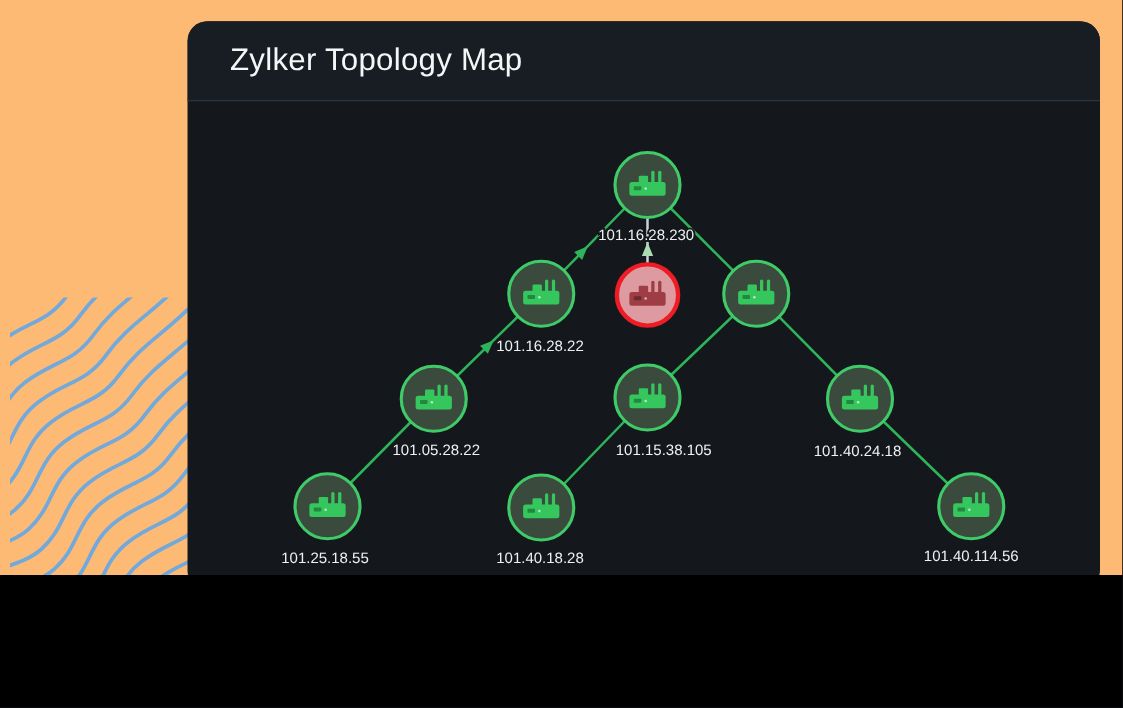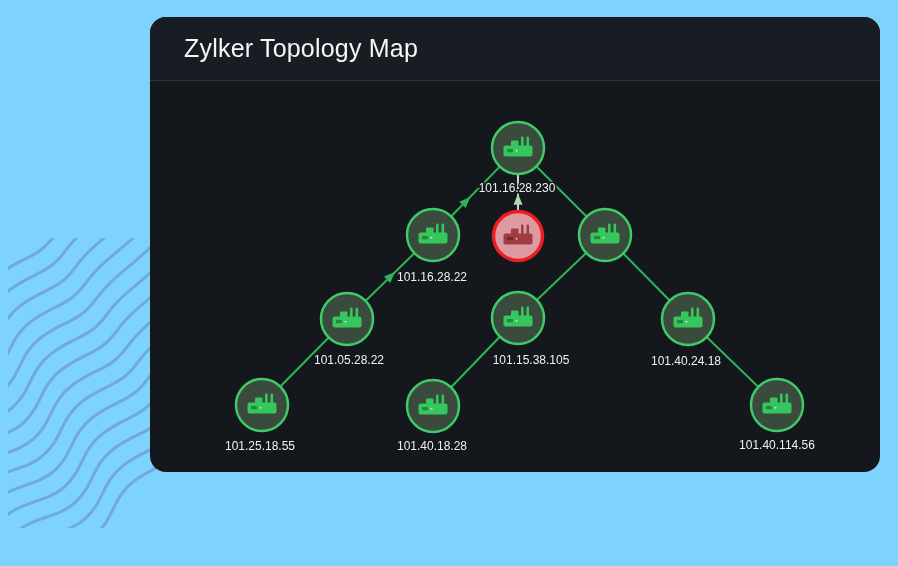--- a/index.html
+++ b/index.html
@@ -4,23 +4,23 @@
 <style>
   html, body {
     margin: 0;
     padding: 0;
     background: #000000;
     font-family: "Liberation Sans", sans-serif;
   }
   .stage {
     position: relative;
     width: 898px;
-    height: 566px;
+    height: 460px;
     overflow: hidden;
-    background: #7dd3fc;
+    background: #fdba74;
   }
   .waves {
     position: absolute;
     left: 8px;
     top: 238px;
     width: 250px;
     height: 290px;
     z-index: 1;
   }
   .card {

